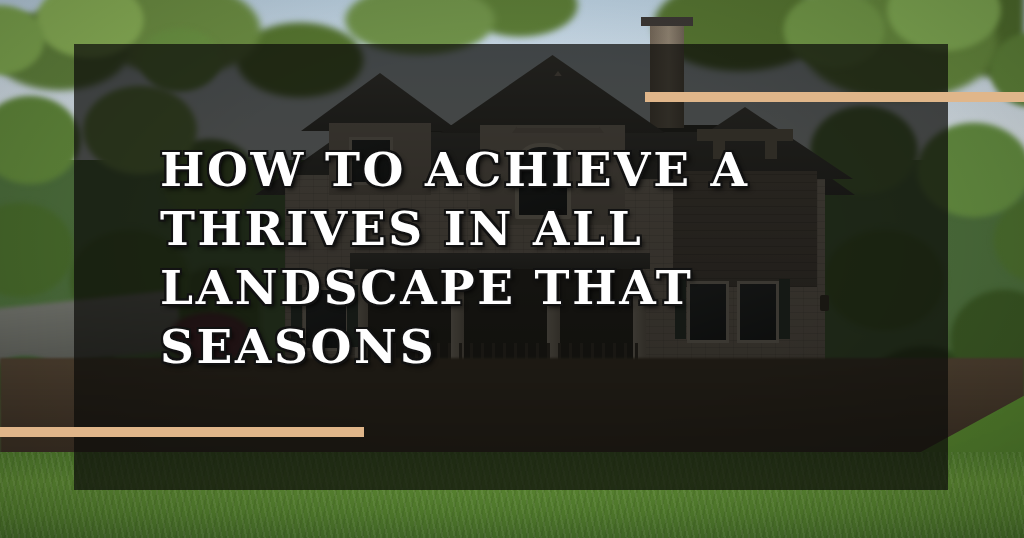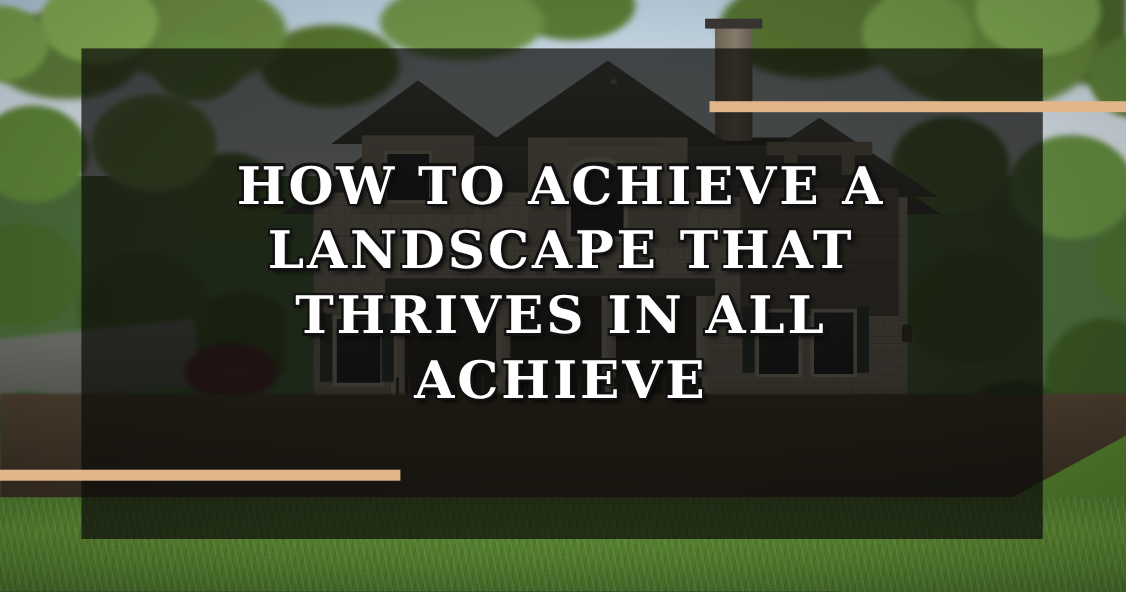--- a/index.html
+++ b/index.html
@@ -168,21 +168,21 @@
     background:radial-gradient(ellipse at 50% 45%,rgba(0,0,0,0) 45%,rgba(0,0,0,.22) 100%);}
 
   
   .overlay-box{position:absolute;left:74px;top:44px;width:874px;height:446px;
     background:rgba(12,12,10,.72);}
 
   .bar{position:absolute;height:10px;background:#e0b68a;}
   .bar-top{left:645px;top:92px;width:379px;}
   .bar-bottom{left:0px;top:427px;width:364px;}
 
-  .title-wrap{position:absolute;left:160px;top:140px;width:700px;text-align:center;}
+  .title-wrap{position:absolute;left:160px;top:140px;width:700px;text-align:left;}
   .title-line{
     font-family:"DejaVu Serif","Liberation Serif",serif;
     font-weight:700;font-size:47px;line-height:59px;letter-spacing:2.6px;
     color:#ffffff;white-space:nowrap;
     text-shadow:
       2px 0 0 #121212,-2px 0 0 #121212,0 2px 0 #121212,0 -2px 0 #121212,
       2px 2px 0 #121212,-2px 2px 0 #121212,2px -2px 0 #121212,-2px -2px 0 #121212,
       3px 3px 5px rgba(0,0,0,.85);
   }
 
@@ -259,19 +259,19 @@
     <div class="photo-grain"></div>
   </div>
 
   <div class="overlay-box"></div>
 
   <div class="bar bar-top"></div>
   <div class="bar bar-bottom"></div>
 
   <div class="title-wrap">
     <div class="title-line">HOW TO ACHIEVE A</div>
+    <div class="title-line">THRIVES IN ALL</div>
     <div class="title-line">LANDSCAPE THAT</div>
-    <div class="title-line">THRIVES IN ALL</div>
-    <div class="title-line">ACHIEVE</div>
+    <div class="title-line">SEASONS</div>
   </div>
 
 
 </div>
 
 </body></html>

